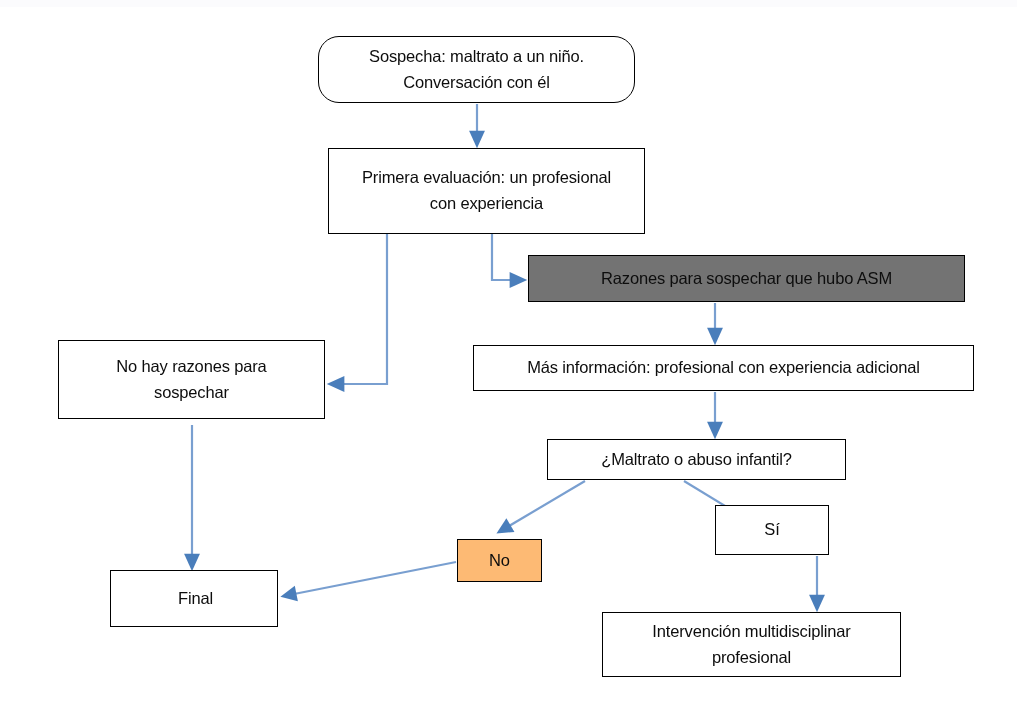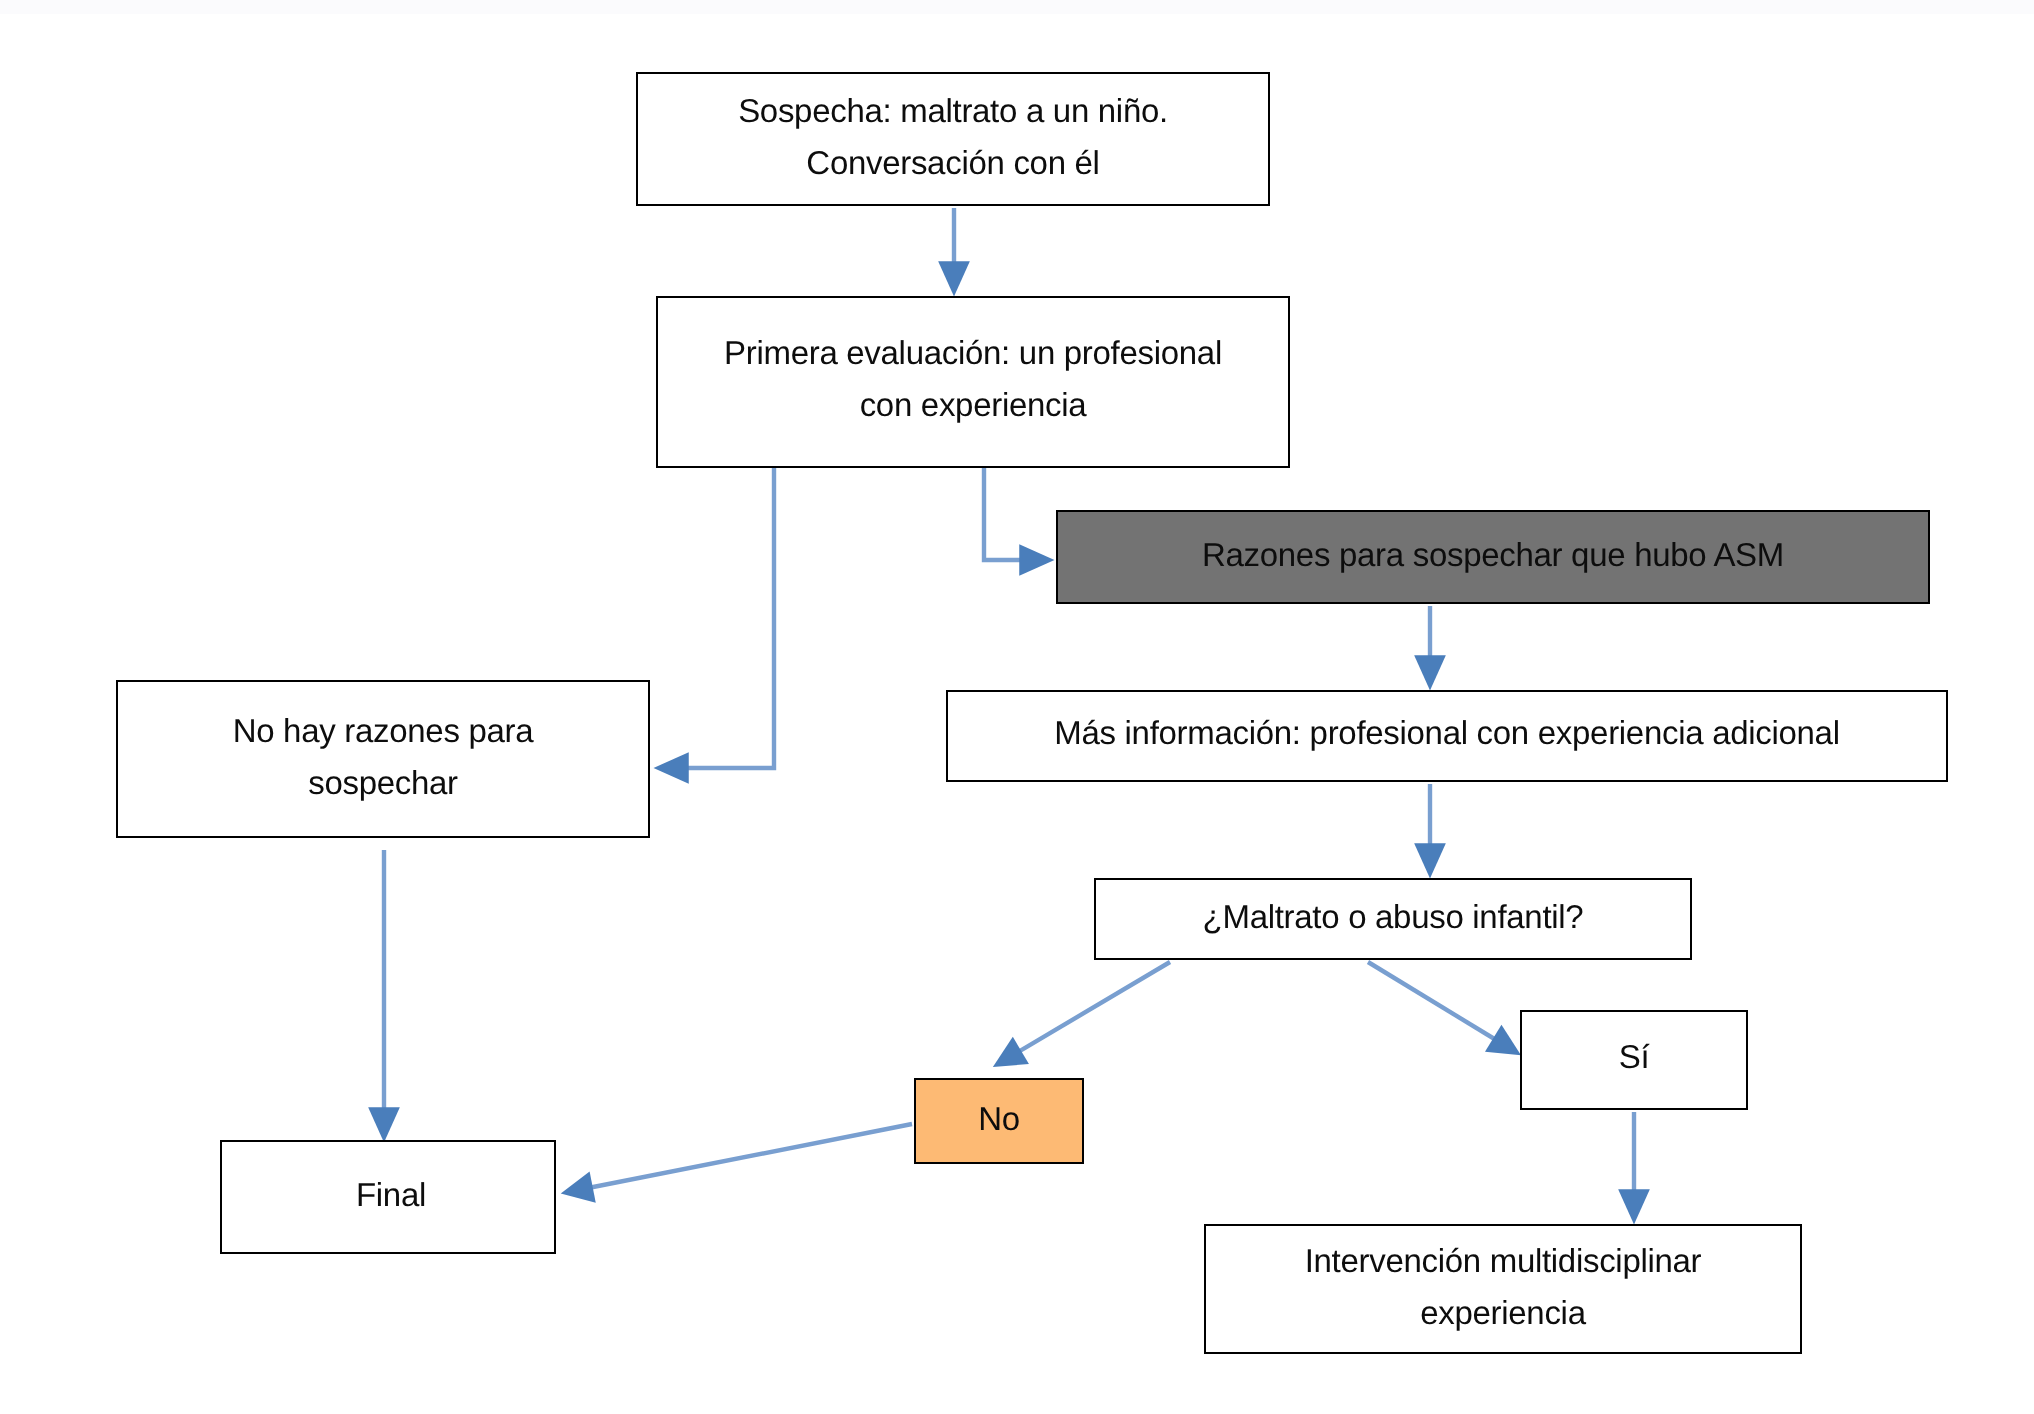--- a/index.html
+++ b/index.html
@@ -87,21 +87,21 @@
       <line x1="684" y1="481" x2="753" y2="523" marker-end="url(#arrowhead-wide)"></line>
 
       <line x1="817" y1="556" x2="817" y2="603" marker-end="url(#arrowhead)"></line>
 
       <line x1="456" y1="562" x2="289" y2="595" marker-end="url(#arrowhead-wide)"></line>
 
       <line x1="192" y1="425" x2="192" y2="562" marker-end="url(#arrowhead)"></line>
     </g>
   </svg>
 
-  <div class="node" style="left: 318px; top: 36px; width: 317px; height: 67px; border-color: rgb(0, 0, 0); background: rgb(255, 255, 255); color: rgb(13, 13, 13);">
+  <div class="node" style="left: 318px; top: 36px; width: 317px; height: 67px; border-color: rgb(0, 0, 0); background: rgb(255, 255, 255); color: rgb(13, 13, 13); border-radius: 21px;">
     <span class="label">Sospecha: maltrato a un niño.
 Conversación con él</span>
   </div>
 
   <div class="node" style="left: 328px; top: 148px; width: 317px; height: 86px; border-color: rgb(0, 0, 0); background: rgb(255, 255, 255); color: rgb(13, 13, 13);">
     <span class="label">Primera evaluación: un profesional
 con experiencia</span>
   </div>
 
   <div class="node" style="left: 528px; top: 255px; width: 437px; height: 47px; border-color: rgb(0, 0, 0); background: #737373; color: rgb(13, 13, 13);">
@@ -114,30 +114,30 @@
   </div>
 
   <div class="node" style="left: 473px; top: 345px; width: 501px; height: 46px; border-color: rgb(0, 0, 0); background: rgb(255, 255, 255); color: rgb(13, 13, 13);">
     <span class="label">Más información: profesional con experiencia adicional</span>
   </div>
 
   <div class="node" style="left: 547px; top: 439px; width: 299px; height: 41px; border-color: rgb(0, 0, 0); background: rgb(255, 255, 255); color: rgb(13, 13, 13);">
     <span class="label">¿Maltrato o abuso infantil?</span>
   </div>
 
-  <div class="node" style="left: 760px; top: 505px; width: 114px; height: 50px; border-color: rgb(0, 0, 0); background: rgb(255, 255, 255); color: rgb(13, 13, 13);">
+  <div class="node" style="left: 715px; top: 505px; width: 114px; height: 50px; border-color: rgb(0, 0, 0); background: rgb(255, 255, 255); color: rgb(13, 13, 13);">
     <span class="label">Sí</span>
   </div>
 
   <div class="node" style="left: 457px; top: 539px; width: 85px; height: 43px; border-color: rgb(0, 0, 0); background: #fdba74; color: rgb(13, 13, 13);">
     <span class="label">No</span>
   </div>
 
   <div class="node" style="left: 110px; top: 570px; width: 168px; height: 57px; border-color: rgb(0, 0, 0); background: rgb(255, 255, 255); color: rgb(13, 13, 13); padding-left: 11px;">
     <span class="label">Final</span>
   </div>
 
   <div class="node" style="left: 602px; top: 612px; width: 299px; height: 65px; border-color: rgb(0, 0, 0); background: rgb(255, 255, 255); color: rgb(13, 13, 13);">
     <span class="label">Intervención multidisciplinar
-experiencia</span>
+profesional</span>
   </div>
 
 </div>
 
 </body></html>

